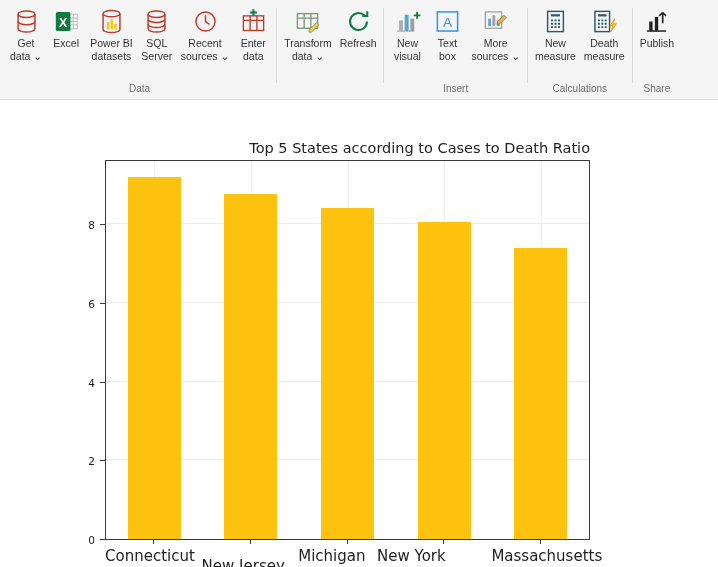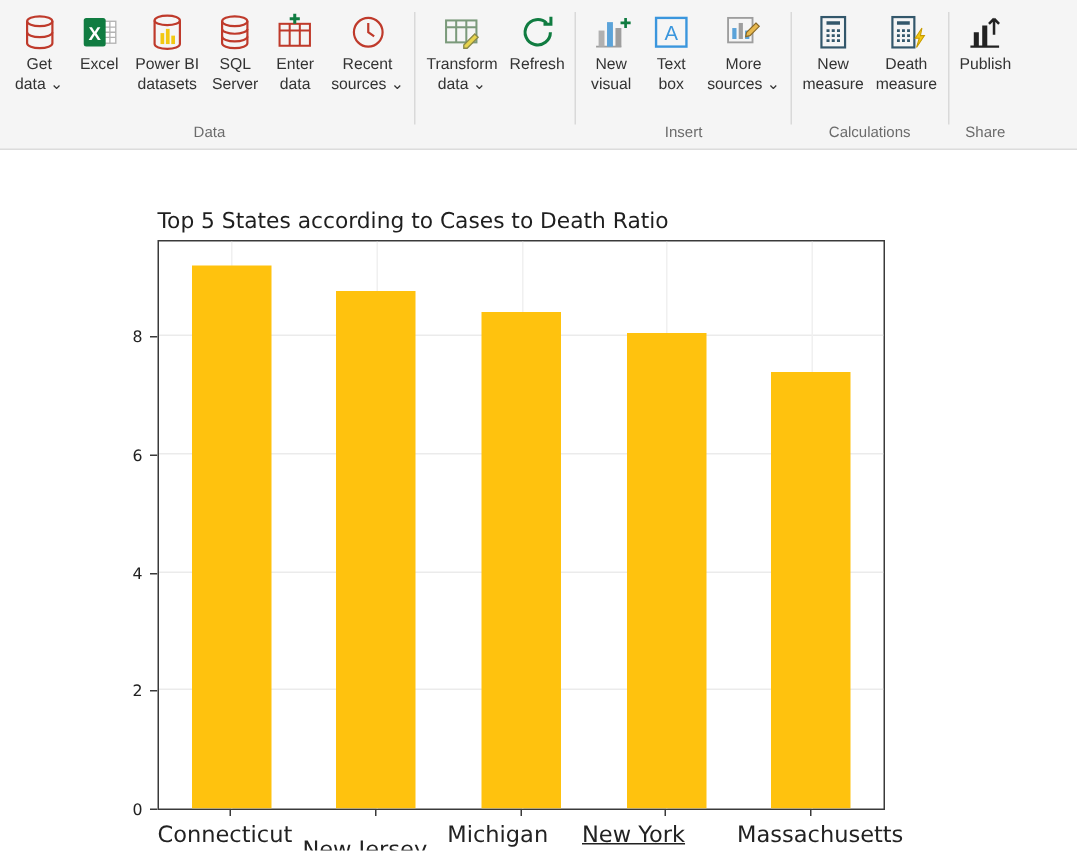--- a/index.html
+++ b/index.html
@@ -35,21 +35,21 @@
   .icon svg { width:100%; height:100%; display:block; }
   .label-line {
     font-size:10.5px; line-height:12.5px; color:#333333;
     text-align:left; white-space:nowrap;
   }
 
   
   .canvas { position:absolute; top:101px; left:0; width:718px; height:466px; background:#fff; }
   .chart-title {
     position:absolute; top:39px; left:105px; width:485px;
-    text-align:left; font-size:14.5px; color:#1f1f1f;
+    text-align:right; font-size:14.5px; color:#1f1f1f;
     font-family:"DejaVu Sans", sans-serif;
   }
   .figure {
     position:absolute; top:59px; left:105px; width:485px; height:380px;
   }
   .plot-area {
     position:absolute; inset:0;
     border:1px solid #3a3a3a; background:#ffffff; overflow:hidden;
   }
   .gridline-h { position:absolute; left:0; right:0; height:1px; background:#ebebeb; }
@@ -125,41 +125,41 @@
             <path d="M4.5 5.5v13c0 1.6 3.36 2.9 7.5 2.9s7.5-1.3 7.5-2.9v-13"></path>
             <path d="M4.5 10c0 1.6 3.36 2.9 7.5 2.9s7.5-1.3 7.5-2.9M4.5 14.5c0 1.6 3.36 2.9 7.5 2.9s7.5-1.3 7.5-2.9"></path>
           </svg>
         </span>
         <span class="label-line">SQL</span>
         <span class="label-line">Server</span>
       </div>
 
       <div class="ribbon-item">
         <span class="icon">
+          <svg viewBox="0 0 24 24" fill="none" stroke="#bf3a2b" stroke-width="1.3">
+            <circle cx="12" cy="12" r="8.5"></circle>
+            <path d="M12 6.5V12l3.5 2.5"></path>
+          </svg>
+        </span>
+        <span class="label-line">Recent</span>
+        <span class="label-line">sources ⌄</span>
+      </div>
+
+      <div class="ribbon-item">
+        <span class="icon">
           <svg viewBox="0 0 24 24" fill="none" stroke="#bf3a2b" stroke-width="1.2">
             <rect x="3" y="7" width="18" height="13"></rect>
             <path d="M3 11h18M9 7v13M15 7v13"></path>
             <g stroke="#107c41" stroke-width="1.8">
                 <path d="M12 1v6M9 4h6"></path>
               </g>
           </svg>
         </span>
         <span class="label-line">Enter</span>
         <span class="label-line">data</span>
-      </div>
-
-      <div class="ribbon-item">
-        <span class="icon">
-          <svg viewBox="0 0 24 24" fill="none" stroke="#bf3a2b" stroke-width="1.3">
-            <circle cx="12" cy="12" r="8.5"></circle>
-            <path d="M12 6.5V12l3.5 2.5"></path>
-          </svg>
-        </span>
-        <span class="label-line">Recent</span>
-        <span class="label-line">sources ⌄</span>
       </div>
 
     </div>
     <div class="group-label">Data</div>
   </div>
 
   <div class="divider"></div>
 
   <div class="ribbon-group">
     <div class="group-items">
@@ -328,18 +328,18 @@
         <div class="bar" style="left: 408.135px; width: 53.13px; height: 291.375px; background: rgb(255, 194, 14);"></div>
       </div>
     <div class="x-axis">
         <div class="xtick-mark" style="left: 48.3px;"></div>
         <div class="xtick-label" style="left: 0px; width: 96.6px;">Connecticut</div>
         <div class="xtick-mark" style="left: 144.9px;"></div>
         <div class="xtick-label" style="left: 96.6px; width: 96.6px; margin-top: 10px;">New Jersey</div>
         <div class="xtick-mark" style="left: 241.5px;"></div>
         <div class="xtick-label" style="left: 193.2px; width: 96.6px;">Michigan</div>
         <div class="xtick-mark" style="left: 338.1px;"></div>
-        <div class="xtick-label" style="left: 283px; width: 96.6px; text-decoration: underline;">New York</div>
+        <div class="xtick-label" style="left: 272px; width: 96.6px;">New York</div>
         <div class="xtick-mark" style="left: 434.7px;"></div>
         <div class="xtick-label" style="left: 386.4px; width: 96.6px;">Massachusetts</div>
       </div>
   </div>
 </div>
 
 </body></html>

